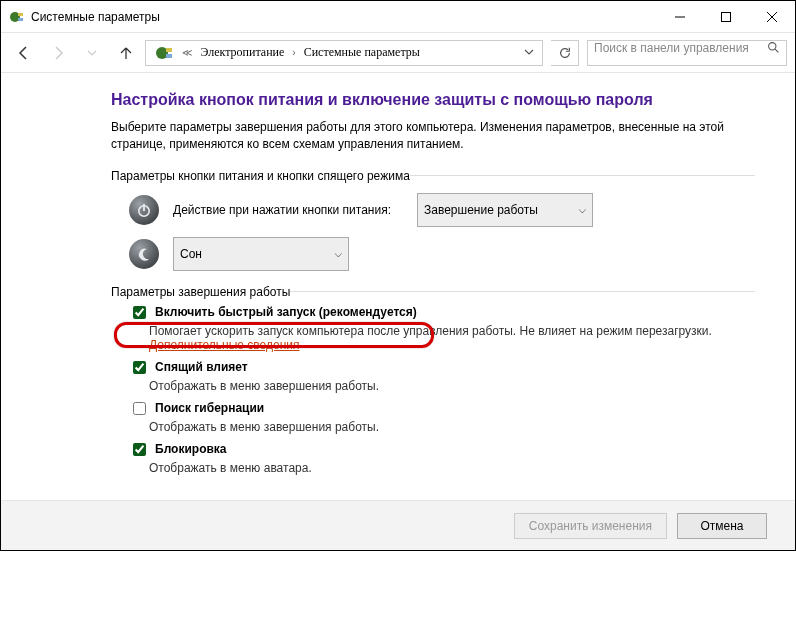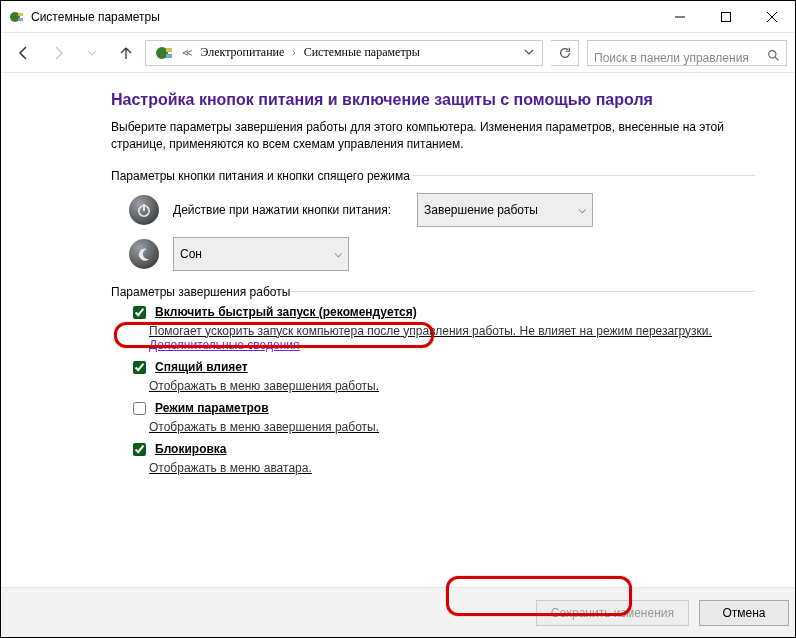--- a/index.html
+++ b/index.html
@@ -5,21 +5,21 @@
   * { box-sizing: border-box; }
   body {
     margin: 0;
     font-family: "Segoe UI", Tahoma, sans-serif;
     font-size: 12px;
     background: #fff;
     color: #000;
   }
   .window {
     width: 796px;
-    height: 638px;
+    height: 551px;
     border: 1px solid #000;
     position: relative;
     display: flex;
     flex-direction: column;
     background: #fff;
   }
   
   .titlebar {
     height: 32px;
     display: flex;
@@ -70,21 +70,21 @@
   .breadcrumbs .dropdown-arrow {
     width: 18px; text-align: center; color: #555;
   }
   .breadcrumbs .right-ctrls { margin-left: auto; display:flex; align-items:center; }
   .refresh-btn {
     width: 28px; height: 26px; border: 1px solid #ccc; border-left: none;
     display: flex; align-items: center; justify-content: center; color: #555;
   }
   .searchbox {
     width: 200px; height: 26px; border: 1px solid #ccc;
-    display: flex; align-items: flex-end; padding: 0 6px; color: #777;
+    display: flex; align-items: flex-start; padding: 0 6px; color: #777;
     margin-left: 4px;
   }
   .searchbox .ph { flex:1; font-style: normal; color:#888; }
   .searchbox .mag { color:#555; }
   
   .content {
     flex: 1;
     padding: 18px 40px 0 110px;
     overflow: hidden;
   }
@@ -123,41 +123,41 @@
   }
   .round-icon svg { width: 16px; height: 16px; }
   .opt-label { width: 230px; }
   .select {
     width: 176px; height: 24px; border: 1px solid #aaa;
     display: flex; align-items: center; padding: 16px 6px;
     background: #eeeeee; font-size: 12px;
   }
   .select .sel-val { flex: 1; }
   .select .sel-arrow { color:#444; font-size:10px; }
-  .chk-block { margin-left: 18px; margin-top: 0; text-decoration: underline; }
+  .chk-block { margin-left: 18px; margin-top: 0; }
   .chk-row { display: flex; align-items: flex-start; gap: 6px; margin-bottom: 2px;}
   .chk-row input { margin-top: 1px; accent-color: #0a5a1a;}
   .chk-row .bold { font-weight: 600; }
   .chk-desc { margin-left: 20px; font-size: 12px; color: #333; margin-bottom: 8px;}
-  .chk-desc a { color: #6d28d9; text-decoration: underline; cursor: pointer;}
+  .chk-desc a { color: #c2410c; text-decoration: underline; cursor: pointer;}
   .highlight-ring {
     position: absolute;
     border: 3px solid #d40000;
     border-radius: 12px;
     pointer-events: none;
     box-shadow: 0 0 0 1px rgba(0,0,0,0.08);
   }
   
   .footer {
     height: 50px;
     border-top: 1px solid #e5e5e5;
     display: flex;
     align-items: center;
     justify-content: flex-end;
-    padding-right: 6px;
+    padding-right: 28px;
     gap: 10px;
     background: #f3f3f3;
   }
   .btn {
     min-width: 90px; height: 26px; border: 1px solid #aaa;
     background: #e9e9e9; padding: 0 14px;
     display: flex; align-items: center; justify-content: center;
     font-size: 12px;
   }
   .btn.disabled { color: #999; border-color: #ccc; background:#eee;}
@@ -305,21 +305,21 @@
       </div>
 
       <div class="chk-row">
         <input type="checkbox" checked="" style="">
         <span class="bold">Спящий влияет</span>
       </div>
       <div class="chk-desc">Отображать в меню завершения работы.</div>
 
       <div class="chk-row">
         <input type="checkbox" style="">
-        <span class="bold">Режим параметров</span>
+        <span class="bold">Поиск гибернации</span>
       </div>
       <div class="chk-desc">Отображать в меню завершения работы.</div>
 
       <div class="chk-row">
         <input type="checkbox" checked="" style="">
         <span class="bold">Блокировка</span>
       </div>
       <div class="chk-desc">Отображать в меню аватара.</div>
     </div>
   </div>

